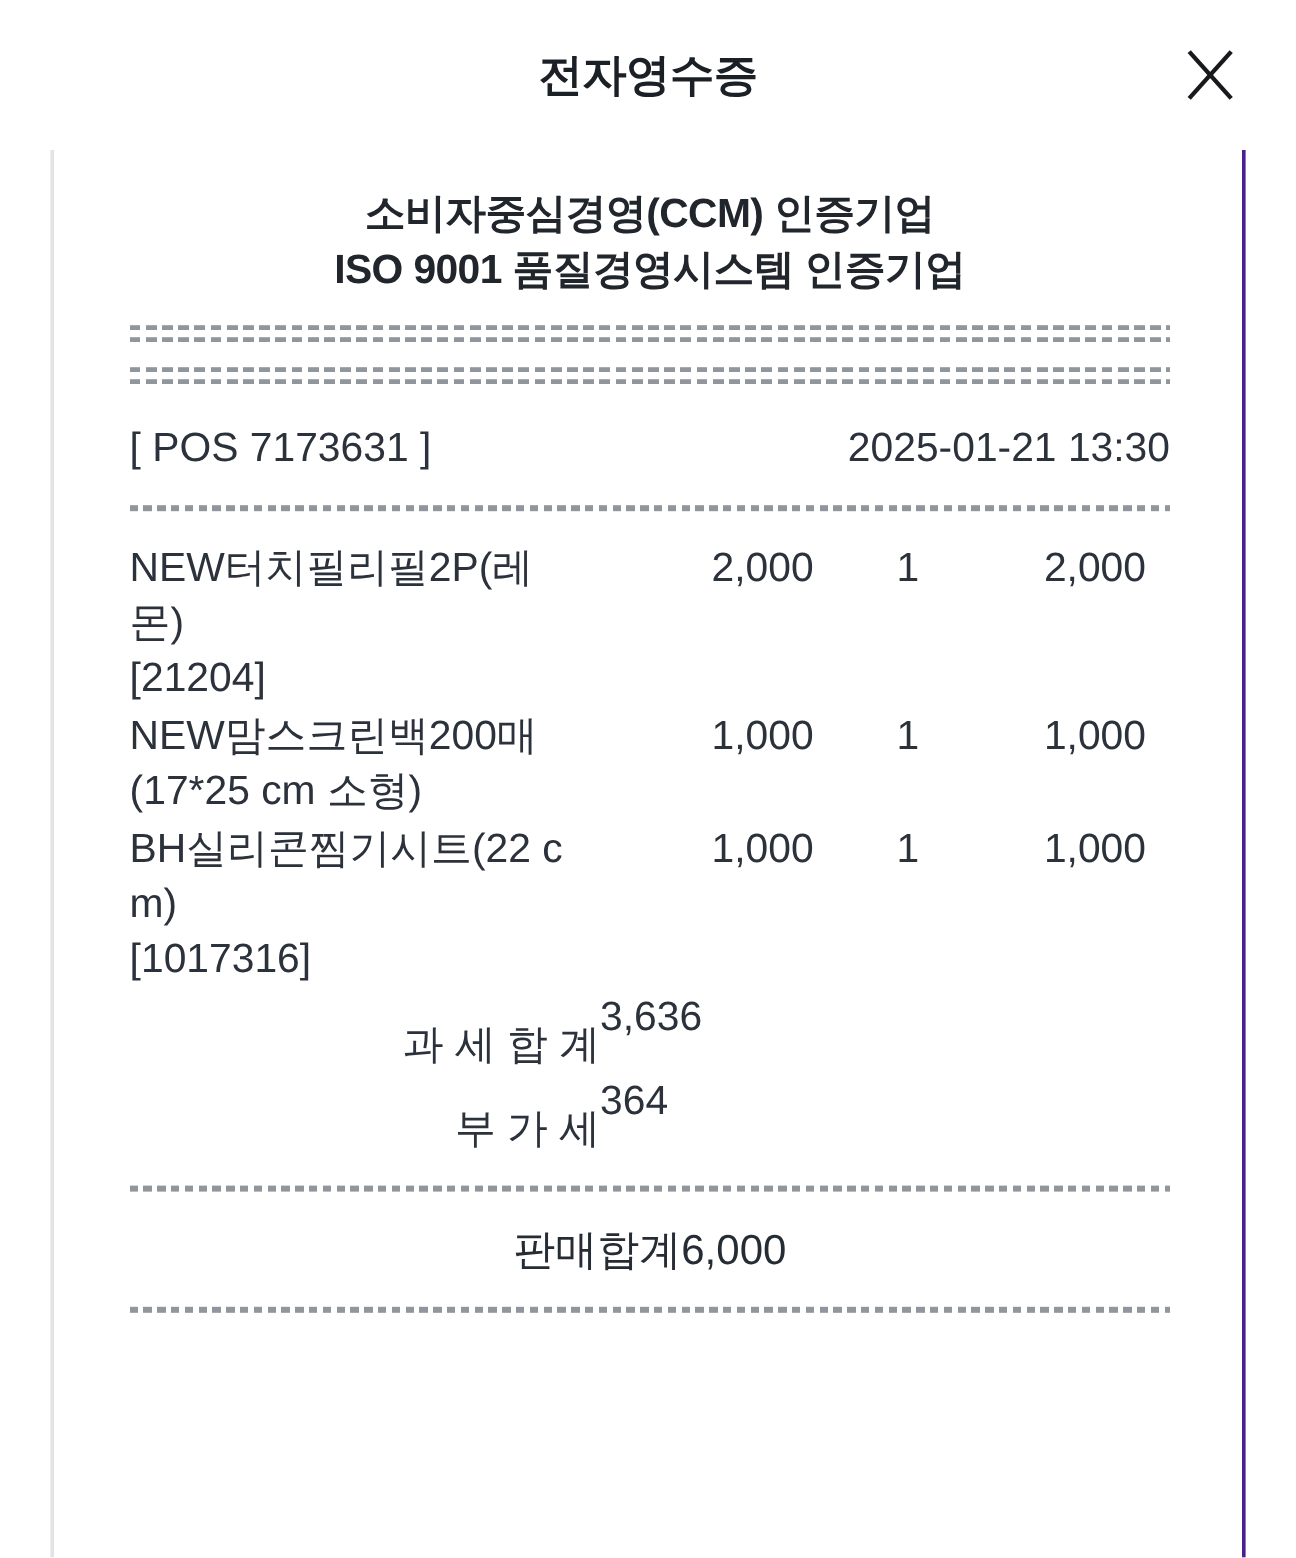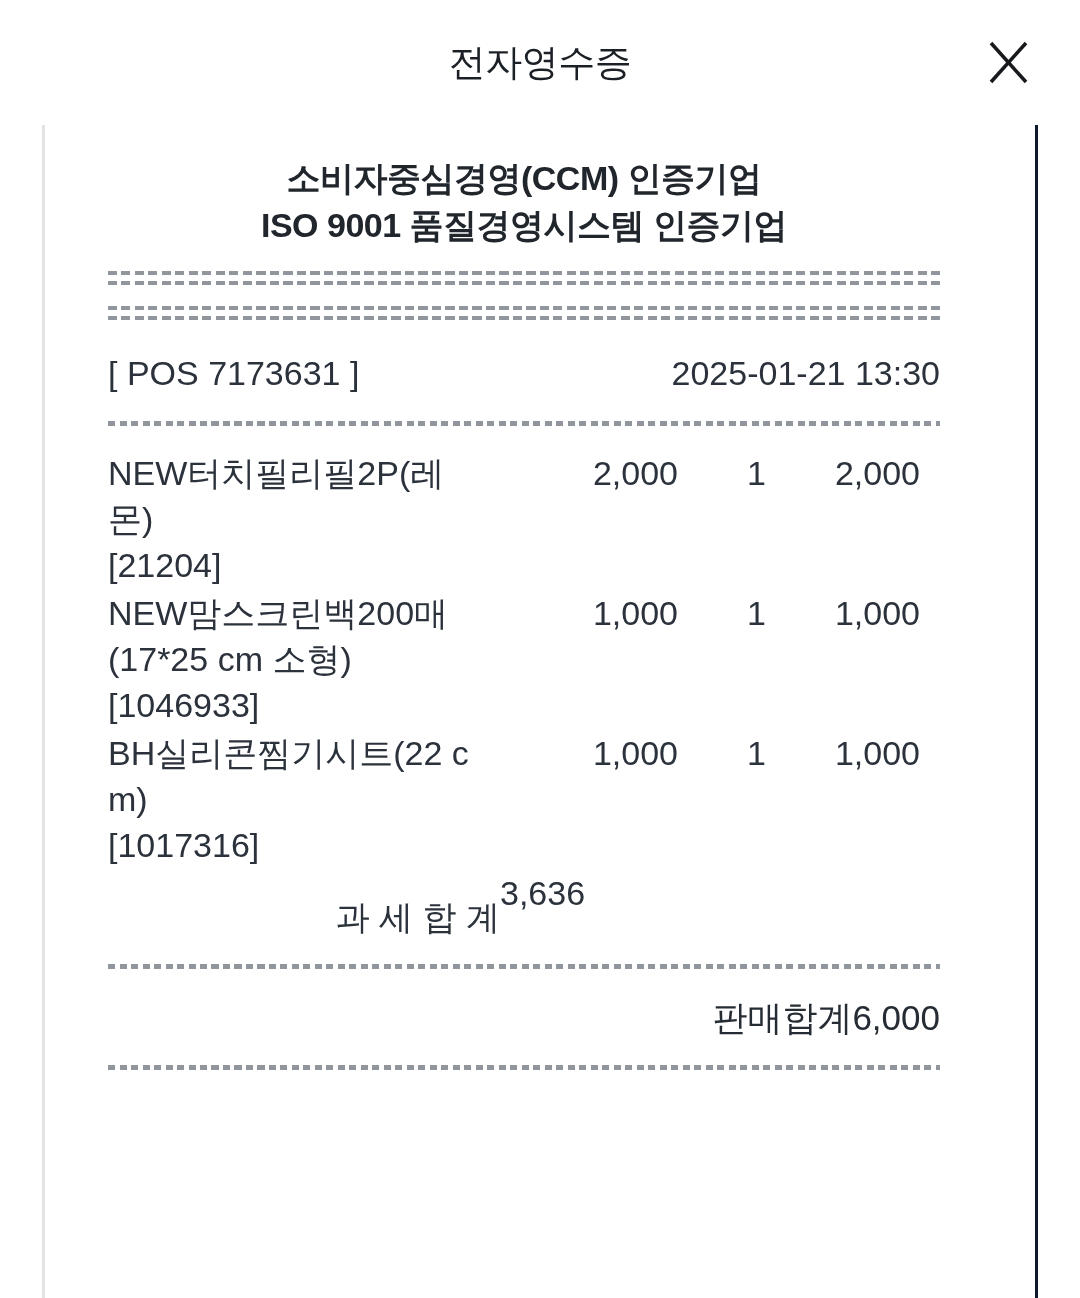--- a/index.html
+++ b/index.html
@@ -14,21 +14,21 @@
   .header {
     position: relative;
     height: 125px;
     background: #ffffff;
   }
   .header-title {
     text-align: center;
     padding-top: 40px;
     font-size: 37px;
     line-height: 46px;
-    font-weight: 400;
+    font-weight: 700;
     color: #1b2026;
     letter-spacing: -0.5px;
   }
   .close-btn {
     position: absolute;
     top: 32px;
     right: 42px;
     width: 60px;
     height: 60px;
     background: transparent;
@@ -37,22 +37,22 @@
     display: flex;
     align-items: center;
     justify-content: center;
   }
 
   
   .receipt-card {
     margin: 0 42px;
     height: 1173px;
     border-left: 3px solid #e2e3e5;
-    border-right: 3px solid #0f172a;
-    padding: 30px 95px 0 63px;
+    border-right: 3px solid #4c1d95;
+    padding: 30px 60px 0 63px;
     overflow: hidden;
   }
 
   .center-block {
     text-align: center;
     font-weight: 700;
     font-size: 34px;
     line-height: 47px;
     color: #21262d;
     letter-spacing: -0.5px;
@@ -103,21 +103,21 @@
   
   .totals-block { margin-top: 2px; }
   .total-row { display: flex; font-size: 34px; line-height: 46px; color: #2b323b; }
   .total-label { width: 392px; text-align: right; margin-top: 24px; }
   .total-value { flex: 1; }
 
   
   .grand-row {
     margin-top: 26px;
     display: flex;
-    justify-content: flex-end;
+    justify-content: center;
     font-size: 35px;
     line-height: 46px;
     color: #262c34;
   }
 </style>
 </head>
 <body>
 
 <div class="header">
   <div class="header-title">전자영수증</div>
@@ -163,41 +163,44 @@
   </div>
 
   <div class="item">
     <div class="item-main">
       <span class="item-name">NEW맘스크린백200매</span>
       <span class="item-price">1,000</span>
       <span class="item-qty">1</span>
       <span class="item-amount">1,000</span>
     </div>
     <div class="item-cont">(17*25 cm 소형)</div>
-    <div class="item-code">[1046933]</div>
   </div>
 
   <div class="item">
     <div class="item-main">
       <span class="item-name">BH실리콘찜기시트(22 c</span>
       <span class="item-price">1,000</span>
       <span class="item-qty">1</span>
       <span class="item-amount">1,000</span>
     </div>
     <div class="item-cont">m)</div>
     <div class="item-code">[1017316]</div>
   </div>
 </div>
 
   <div class="totals-block" id="totals-block">
   <div class="total-row">
     <span class="total-label">과 세 합 계</span>
     <span class="total-value">3,636</span>
   </div>
 
+  <div class="total-row">
+    <span class="total-label">부 가 세</span>
+    <span class="total-value">364</span>
+  </div>
 </div>
 
   <div class="sep-dash sep-4"></div>
 
   <div class="grand-row">
     <span>판매합계</span>
     <span>6,000</span>
   </div>
 
   <div class="sep-dash sep-5"></div>

